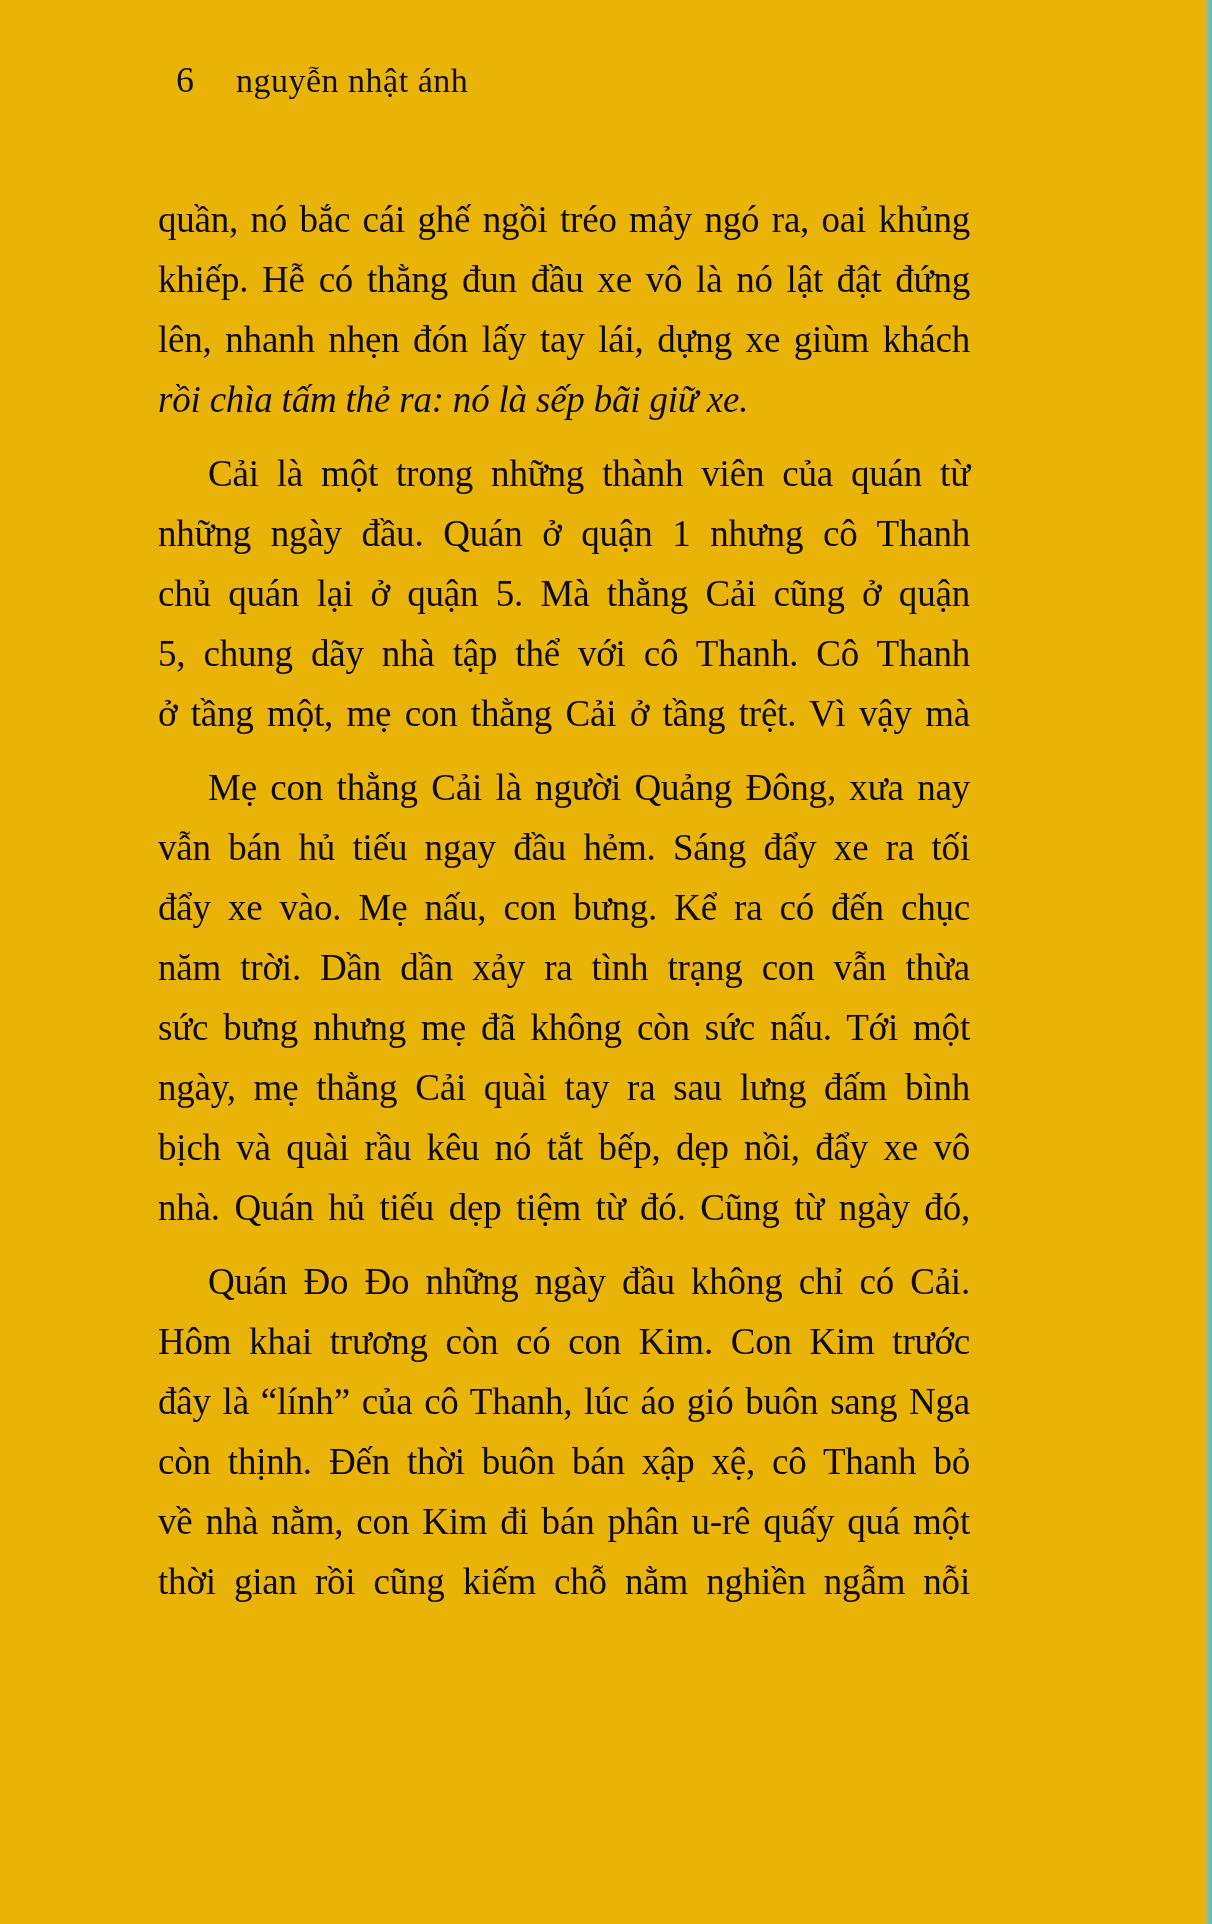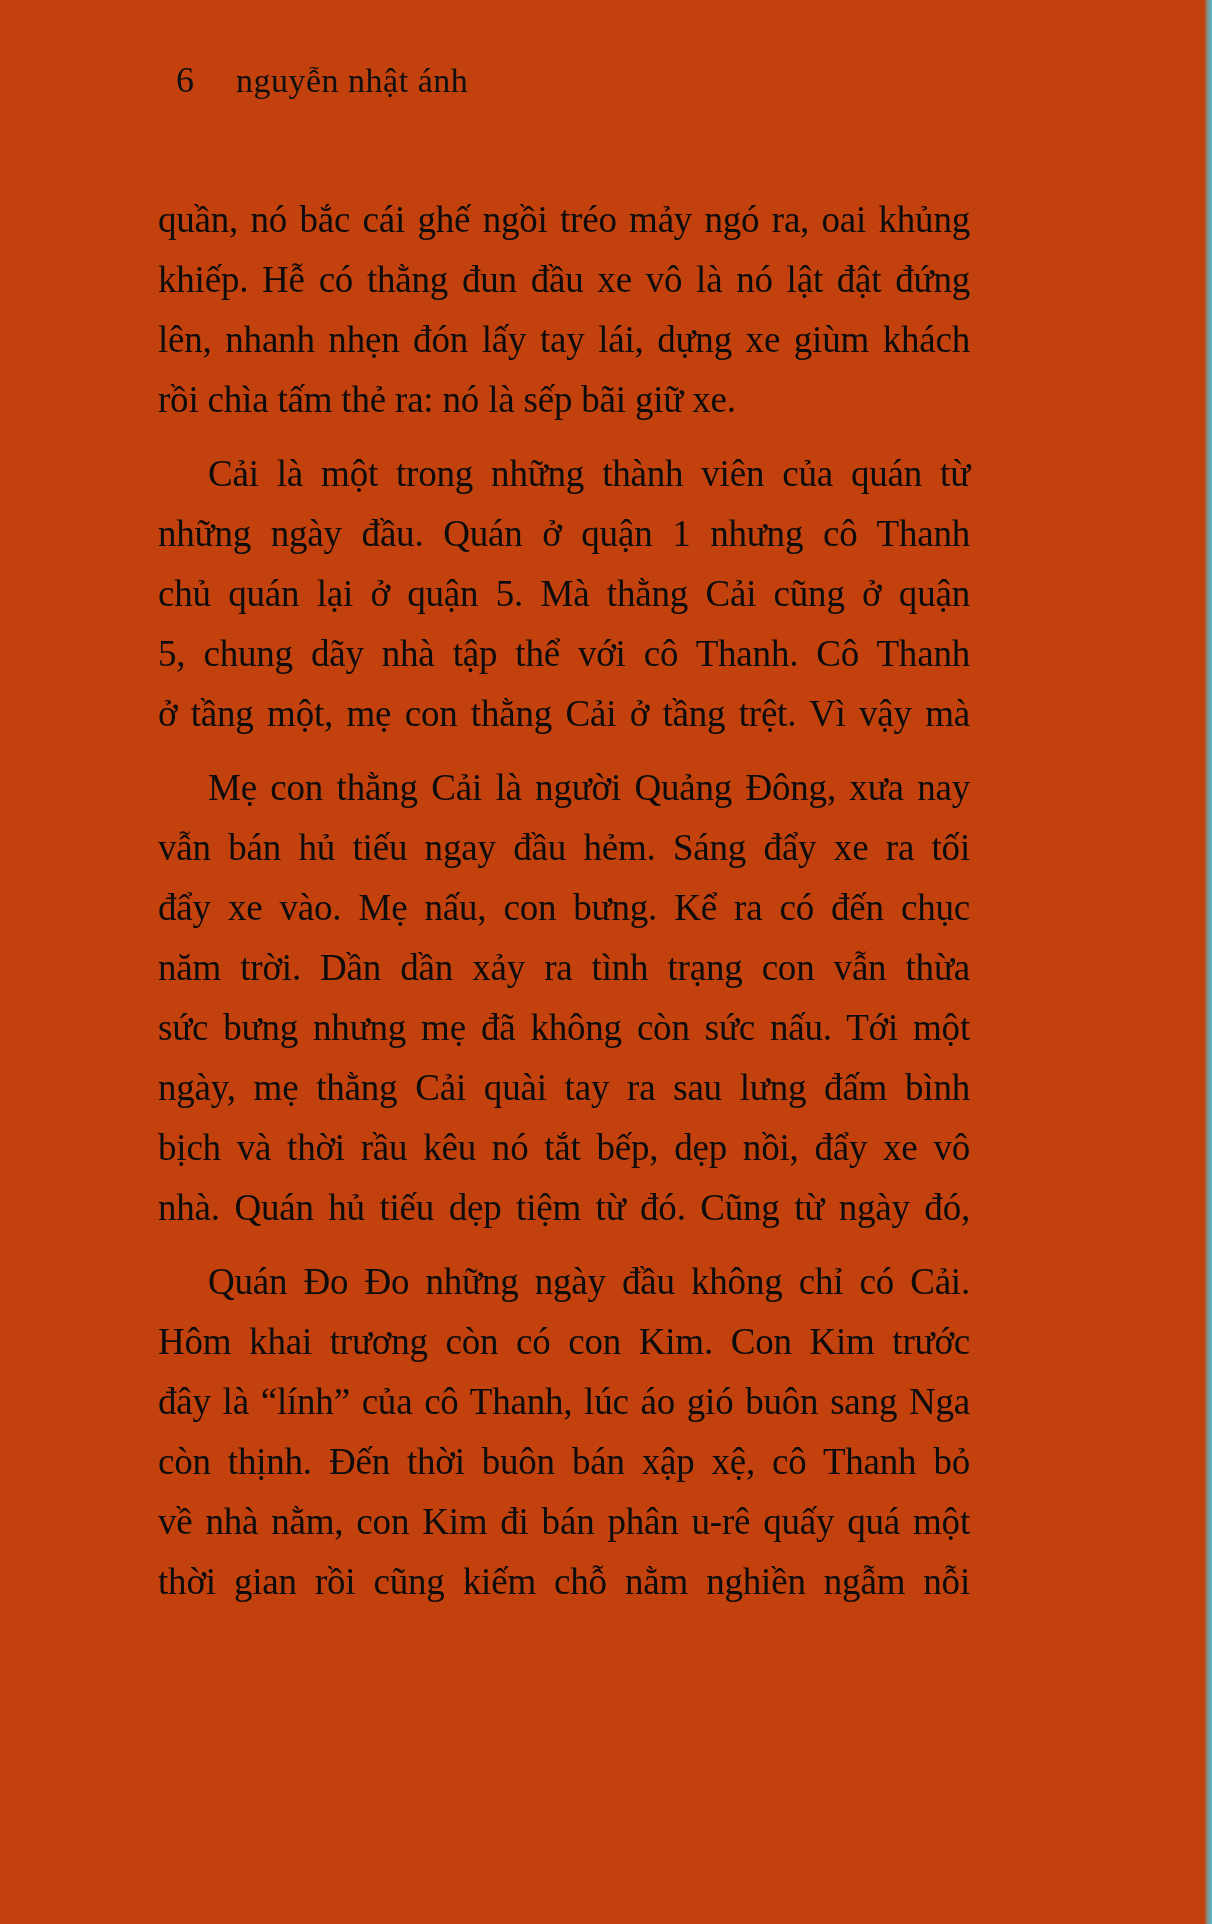--- a/index.html
+++ b/index.html
@@ -7,21 +7,21 @@
     padding: 0;
     width: 1212px;
     height: 1924px;
     overflow: hidden;
     background: #fdfdfb;
   }
   .page {
     position: relative;
     width: 1212px;
     height: 1924px;
-    background: #c2410c;
+    background: #eab308;
     font-family: "Liberation Serif", "DejaVu Serif", serif;
     color: #0e0e0e;
   }
   .header {
     position: absolute;
     left: 176px;
     top: 58px;
     font-size: 34px;
     line-height: 44px;
     color: #101010;
@@ -50,20 +50,21 @@
     height: 60px;
     line-height: 60px;
     text-align: justify;
     text-align-last: justify;
     overflow: visible;
     white-space: nowrap;
   }
   .line.lastline {
     text-align: right;
     text-align-last: left;
+    font-style: italic;
   }
   .line.firstline { text-indent: 50px; }
   .edge {
     position: absolute;
     top: 0;
     right: 0;
     width: 8px;
     height: 100%;
     background: linear-gradient(to right, rgba(95,198,220,0) 0%, rgba(95,198,220,0.55) 40%, #4fbcd4 100%);
   }
@@ -89,21 +90,21 @@
         <div class="line">5, chung dãy nhà tập thể với cô Thanh. Cô Thanh</div>
         <div class="line">ở tầng một, mẹ con thằng Cải ở tầng trệt. Vì vậy mà</div>
       </div>
       <div class="para">
         <div class="line firstline">Mẹ con thằng Cải là người Quảng Đông, xưa nay</div>
         <div class="line">vẫn bán hủ tiếu ngay đầu hẻm. Sáng đẩy xe ra tối</div>
         <div class="line">đẩy xe vào. Mẹ nấu, con bưng. Kể ra có đến chục</div>
         <div class="line">năm trời. Dần dần xảy ra tình trạng con vẫn thừa</div>
         <div class="line">sức bưng nhưng mẹ đã không còn sức nấu. Tới một</div>
         <div class="line">ngày, mẹ thằng Cải quài tay ra sau lưng đấm bình</div>
-        <div class="line">bịch và thời rầu kêu nó tắt bếp, dẹp nồi, đẩy xe vô</div>
+        <div class="line">bịch và quài rầu kêu nó tắt bếp, dẹp nồi, đẩy xe vô</div>
         <div class="line">nhà. Quán hủ tiếu dẹp tiệm từ đó. Cũng từ ngày đó,</div>
       </div>
       <div class="para">
         <div class="line firstline">Quán Đo Đo những ngày đầu không chỉ có Cải.</div>
         <div class="line">Hôm khai trương còn có con Kim. Con Kim trước</div>
         <div class="line">đây là “lính” của cô Thanh, lúc áo gió buôn sang Nga</div>
         <div class="line">còn thịnh. Đến thời buôn bán xập xệ, cô Thanh bỏ</div>
         <div class="line">về nhà nằm, con Kim đi bán phân u-rê quấy quá một</div>
         <div class="line">thời gian rồi cũng kiếm chỗ nằm nghiền ngẫm nỗi</div>
       </div>

